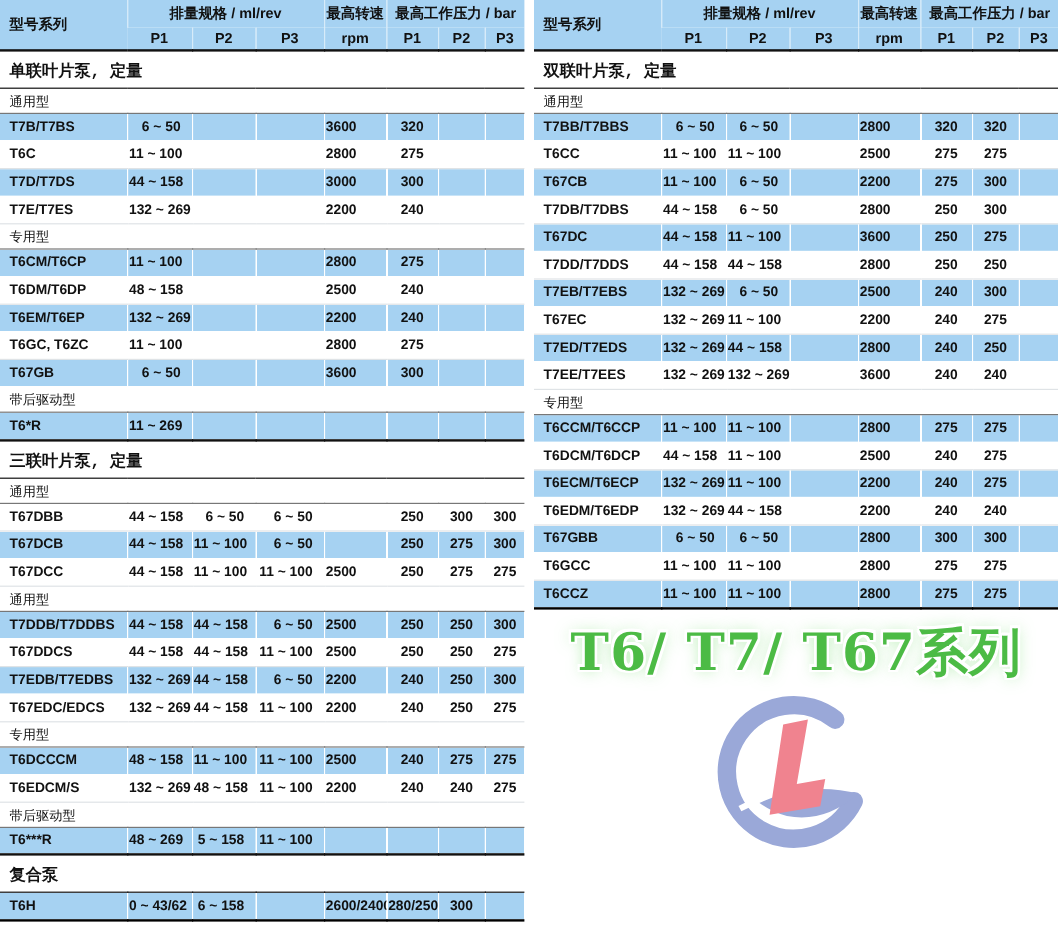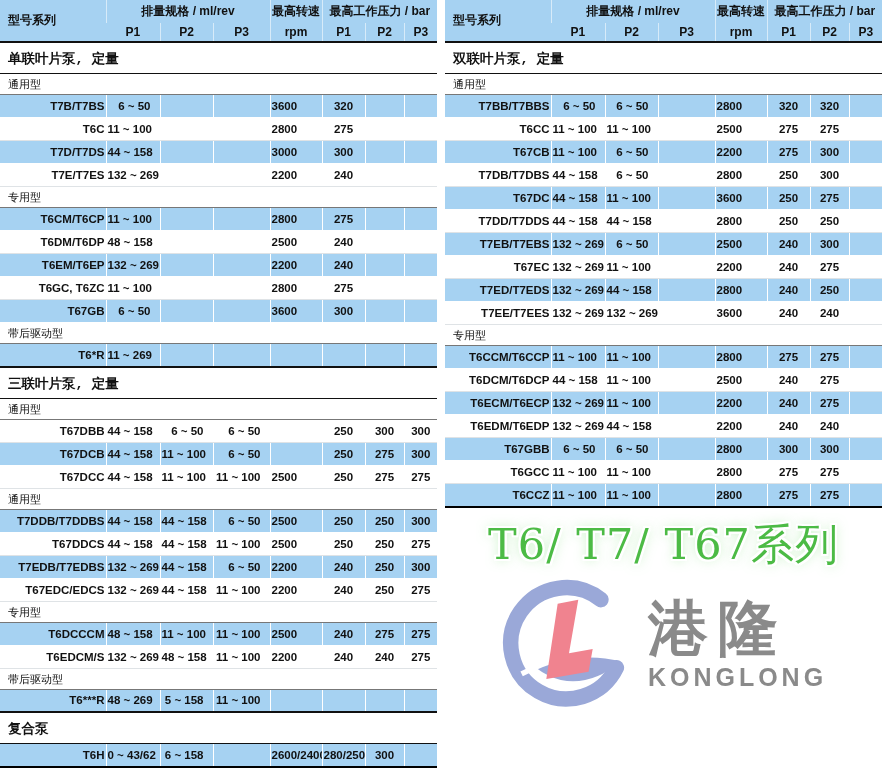--- a/index.html
+++ b/index.html
@@ -47,29 +47,29 @@
     border-top:1.6px solid #111;border-bottom:1px solid #777;height:21px;
   }
   tr.data-row td{
     font-size:11.5px;font-weight:bold;height:23px;
     background:#fff;border-bottom:1px solid #dfe3e6;
     border-left:1px solid rgba(255,255,255,.45);
     white-space:nowrap;overflow:hidden;
   }
   tr.data-row td:first-child{border-left:none;}
   tr.data-row.shaded td{background:var(--blue);border-bottom:1px solid #fff;}
-  td.c-model{text-align:right;padding-left:8px;}
+  td.c-model{text-align:left;padding-left:8px;}
   td.c-disp{text-align:right;padding-right:9px;}
   td.c-rpm{text-align:left;}
   td.c-bar{text-align:center;}
 
   .promo{width:437px;padding-top:12px;text-align:center;}
   .series-title{
     font-family:"DejaVu Serif","Liberation Serif",serif;
-    font-size:43px;font-weight:normal;line-height:1.15;
+    font-size:43px;font-weight:bold;line-height:1.15;
     color:var(--title-green);letter-spacing:1px;
     text-shadow:2px 2px 0 #fff,-2px -2px 0 #fff,2px -2px 0 #fff,-2px 2px 0 #fff,
                 0 2px 0 #fff,0 -2px 0 #fff,2px 0 0 #fff,-2px 0 0 #fff,
                 0 0 12px rgba(124,222,118,.65);
   }
   .series-subtitle{
     margin-top:7px;font-size:36px;font-weight:bold;line-height:1.1;
     color:var(--subtitle-orange);letter-spacing:1px;white-space:nowrap;
   }
   .logo-row{
@@ -571,20 +571,16 @@
       </table>
     <div class="promo">
       <div class="series-title">T6/ T7/ T67系列</div>
       <div class="logo-row">
         <svg class="logo-mark" viewBox="0 0 132 132" aria-hidden="true">
           <path d="M97 22 A54 54 0 1 0 112 88" fill="none" stroke="#9aa8d8" stroke-width="15" stroke-linecap="round"></path>
           <path d="M34 88 Q78 72 116 82 Q88 106 58 100 Q44 96 34 88 Z" fill="#9aa8d8"></path>
           <path d="M20 94 Q70 68 120 74" stroke="#fff" stroke-width="5" fill="none"></path>
           <path d="M55 26 L75 22 L66 74 L89 70 L85 92 L44 99 Z" fill="#f0838f"></path>
         </svg>
-        <div class="logo-text">
-          <div class="logo-cn">港隆</div>
-          <div class="logo-en">KONGLONG</div>
-        </div>
       </div>
     </div>
   </div>
 </div>
 
 </body></html>

